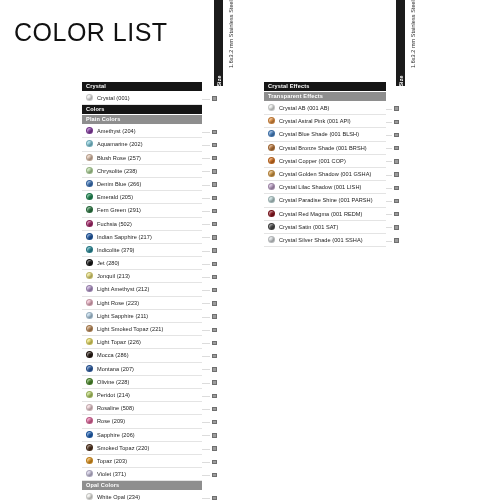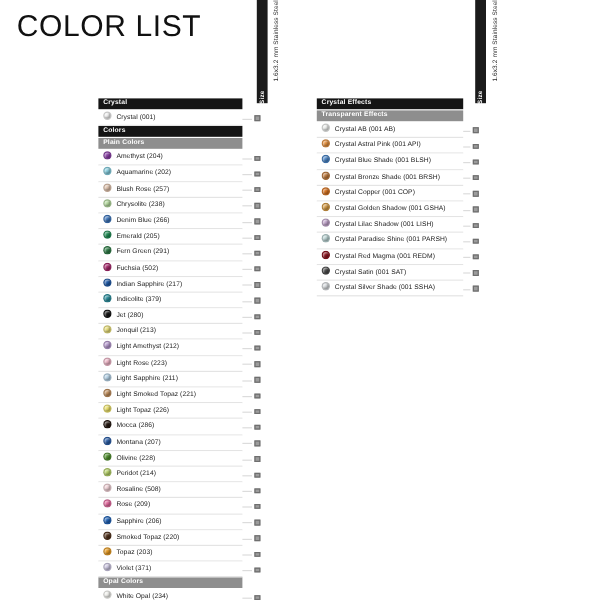--- a/index.html
+++ b/index.html
@@ -21,21 +21,21 @@
     left: 0; top: 0;
     width: 500px;
     height: 500px;
     background: #ffffff;
   }
 
   
   .page-title {
     position: absolute;
     left: 14px;
-    top: 8px;
+    top: 18px;
     font-size: 25px;
     letter-spacing: 0.5px;
     font-weight: 400;
     color: #111111;
     font-family: "Liberation Sans", sans-serif;
     white-space: nowrap;
   }
 
   
   .size-group {

